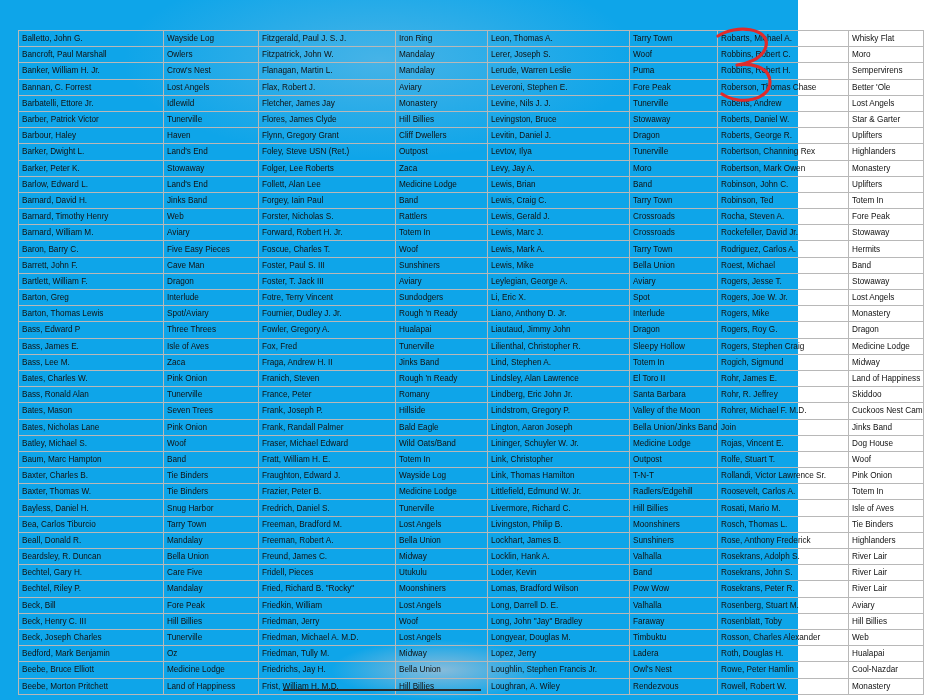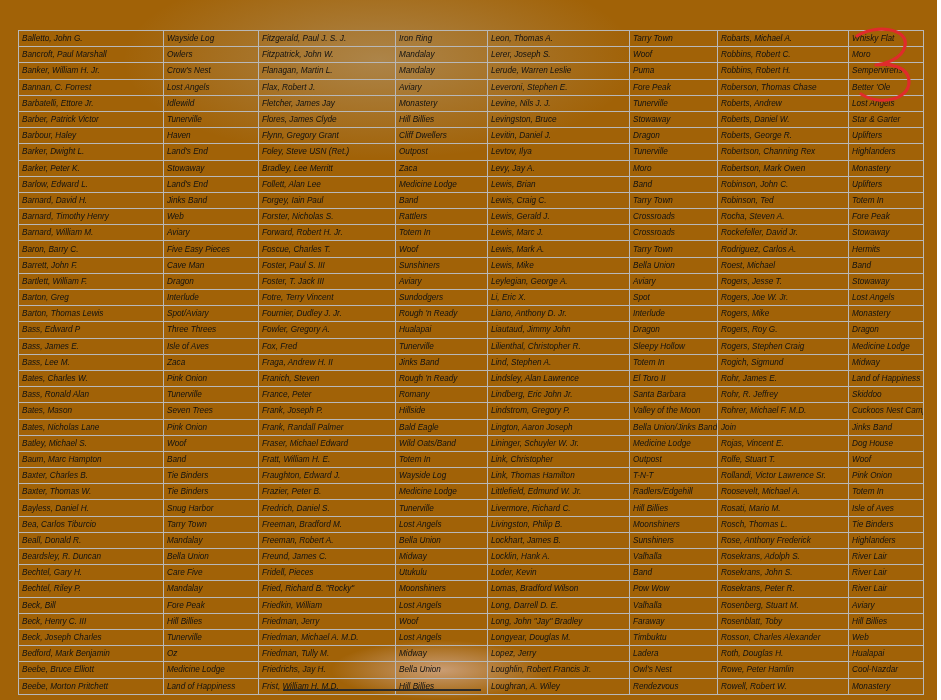--- a/index.html
+++ b/index.html
@@ -10,24 +10,23 @@
   body {
     width: 941px;
     height: 700px;
     font-family: "Liberation Sans", sans-serif;
     position: relative;
     overflow: hidden;
   }
   #page {
     position: absolute;
     left: 0; top: 0;
-    width: 937px;
+    width: 798px;
     height: 700px;
-    background: #a16207;
-    font-style: italic;
+    background: #0ea5e9;
   }
   
   .bg-blob {
     position: absolute;
     pointer-events: none;
   }
   .blob-a {
     left: 120px; top: -40px;
     width: 520px; height: 200px;
     background: radial-gradient(ellipse at 50% 50%, rgba(200,212,226,0.30), rgba(255,255,255,0) 70%);
@@ -180,21 +179,21 @@
           <td>Foley, Steve USN (Ret.)</td>
           <td>Outpost</td>
           <td>Levtov, Ilya</td>
           <td>Tunerville</td>
           <td>Robertson, Channing Rex</td>
           <td>Highlanders</td>
         </tr>
         <tr>
           <td>Barker, Peter K.</td>
           <td>Stowaway</td>
-          <td>Bradley, Lee Merritt</td>
+          <td>Folger, Lee Roberts</td>
           <td>Zaca</td>
           <td>Levy, Jay A.</td>
           <td>Moro</td>
           <td>Robertson, Mark Owen</td>
           <td>Monastery</td>
         </tr>
         <tr>
           <td>Barlow, Edward L.</td>
           <td>Land's End</td>
           <td>Follett, Alan Lee</td>
@@ -384,21 +383,21 @@
           <td>Rollandi, Victor Lawrence Sr.</td>
           <td>Pink Onion</td>
         </tr>
         <tr>
           <td>Baxter, Thomas W.</td>
           <td>Tie Binders</td>
           <td>Frazier, Peter B.</td>
           <td>Medicine Lodge</td>
           <td>Littlefield, Edmund W. Jr.</td>
           <td>Radlers/Edgehill</td>
-          <td>Roosevelt, Michael A.</td>
+          <td>Roosevelt, Carlos A.</td>
           <td>Totem In</td>
         </tr>
         <tr>
           <td>Bayless, Daniel H.</td>
           <td>Snug Harbor</td>
           <td>Fredrich, Daniel S.</td>
           <td>Tunerville</td>
           <td>Livermore, Richard C.</td>
           <td>Hill Billies</td>
           <td>Rosati, Mario M.</td>
@@ -492,21 +491,21 @@
           <td>Lopez, Jerry</td>
           <td>Ladera</td>
           <td>Roth, Douglas H.</td>
           <td>Hualapai</td>
         </tr>
         <tr>
           <td>Beebe, Bruce Elliott</td>
           <td>Medicine Lodge</td>
           <td>Friedrichs, Jay H.</td>
           <td>Bella Union</td>
-          <td>Loughlin, Robert Francis Jr.</td>
+          <td>Loughlin, Stephen Francis Jr.</td>
           <td>Owl's Nest</td>
           <td>Rowe, Peter Hamlin</td>
           <td>Cool-Nazdar</td>
         </tr>
         <tr>
           <td>Beebe, Morton Pritchett</td>
           <td>Land of Happiness</td>
           <td>Frist, William H. M.D.</td>
           <td>Hill Billies</td>
           <td>Loughran, A. Wiley</td>

